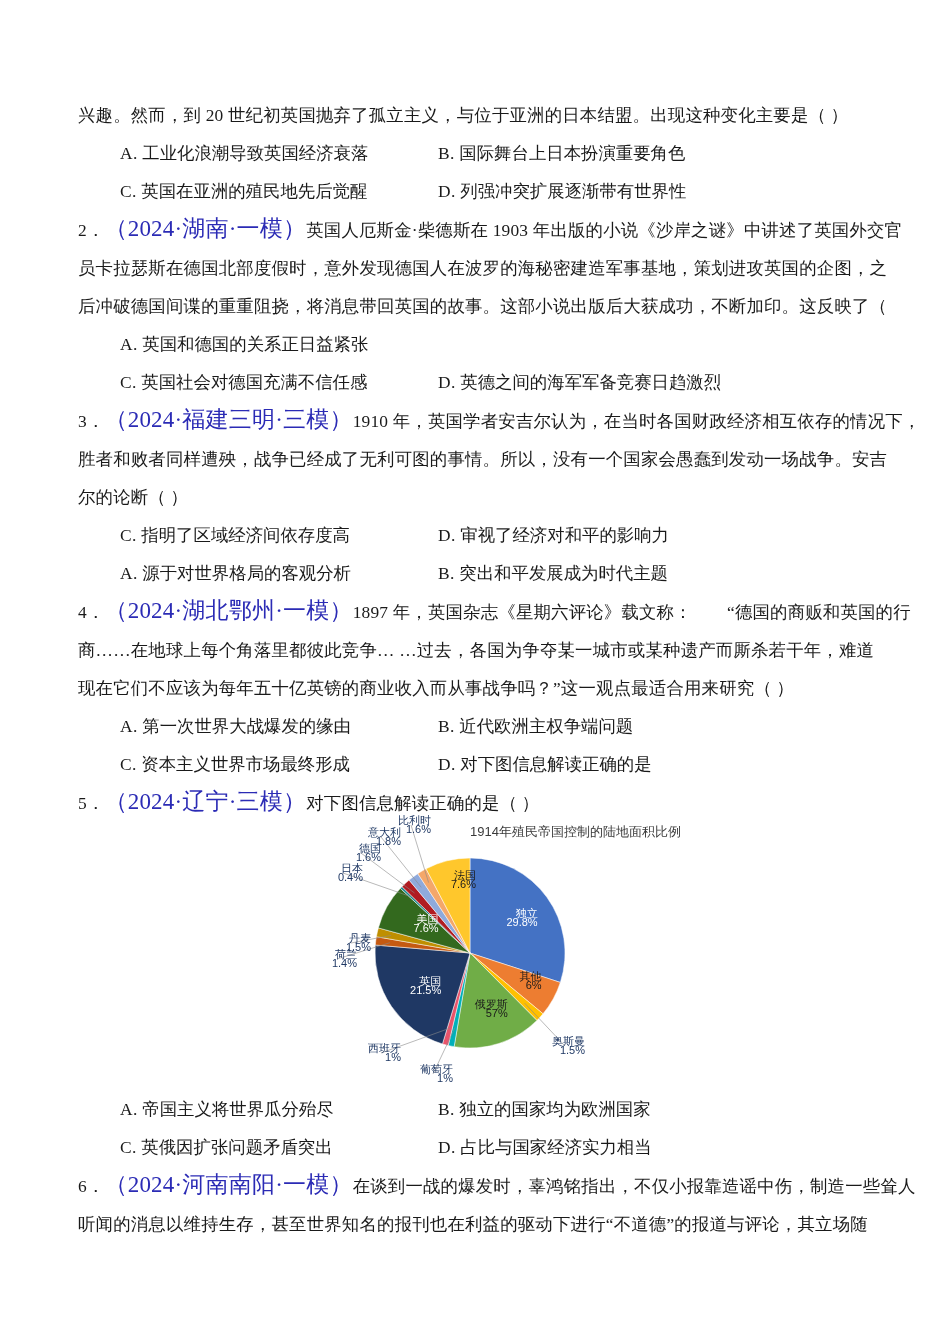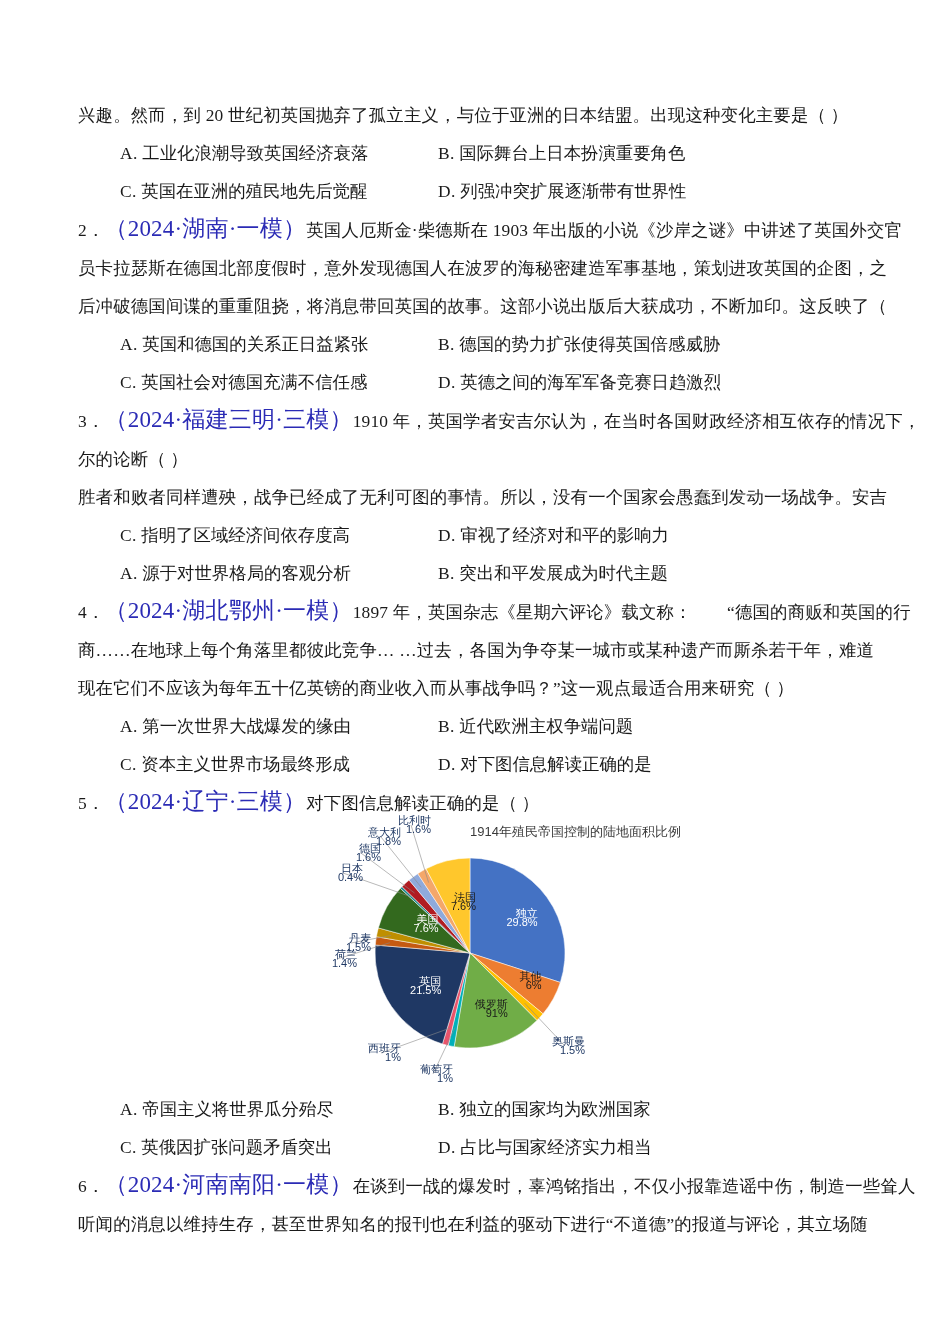--- a/index.html
+++ b/index.html
@@ -138,43 +138,39 @@
       <span class="qnum">2．</span><span class="tag">（2024·湖南·一模）</span><span>英国人厄斯金·柴德斯在 1903 年出版的小说《沙岸之谜》中讲述了英国外交官</span>
     </div>
     <div class="qline">员卡拉瑟斯在德国北部度假时，意外发现德国人在波罗的海秘密建造军事基地，策划进攻英国的企图，之</div>
     <div class="qline">后冲破德国间谍的重重阻挠，将消息带回英国的故事。这部小说出版后大获成功，不断加印。这反映了（</div>
 
     <div class="opts">
       <span class="opt col1">
         <span class="opt-letter">A.</span>
         <span>英国和德国的关系正日益紧张</span>
       </span>
-      <span class="opt col2">
-        <span class="opt-letter">B.</span>
-        <span>德国的势力扩张使得英国倍感威胁</span>
-      </span>
     </div>
     <div class="opts">
       <span class="opt col1">
         <span class="opt-letter">C.</span>
         <span>英国社会对德国充满不信任感</span>
       </span>
       <span class="opt col2">
         <span class="opt-letter">D.</span>
         <span>英德之间的海军军备竞赛日趋激烈</span>
       </span>
     </div>
   </div>
 
   <div>
     <div class="qline">
       <span class="qnum">3．</span><span class="tag">（2024·福建三明·三模）</span><span>1910 年，英国学者安吉尔认为，在当时各国财政经济相互依存的情况下，</span>
     </div>
+    <div class="qline">胜者和败者同样遭殃，战争已经成了无利可图的事情。所以，没有一个国家会愚蠢到发动一场战争。安吉</div>
     <div class="qline">尔的论断（        ）</div>
-    <div class="qline">胜者和败者同样遭殃，战争已经成了无利可图的事情。所以，没有一个国家会愚蠢到发动一场战争。安吉</div>
 
     <div class="opts">
       <span class="opt col1">
         <span class="opt-letter">C.</span>
         <span>指明了区域经济间依存度高</span>
       </span>
       <span class="opt col2">
         <span class="opt-letter">D.</span>
         <span>审视了经济对和平的影响力</span>
       </span>
@@ -266,21 +262,21 @@
             <div class="plabel inside-dark" style="left: 168.559px; top: 150.476px; width: 40px;">
               <b>其他</b>
               <b>6%</b>
             </div>
             <div class="plabel" style="left: 212px; top: 215px; width: 40px;">
               <b>奥斯曼</b>
               <b>1.5%</b>
             </div>
             <div class="plabel inside-dark" style="left: 134.793px; top: 178.148px; width: 40px;">
               <b>俄罗斯</b>
-              <b>91%</b>
+              <b>57%</b>
             </div>
             <div class="plabel" style="left: 80px; top: 243px; width: 40px;">
               <b>葡萄牙</b>
               <b>1%</b>
             </div>
             <div class="plabel" style="left: 28px; top: 222px; width: 40px;">
               <b>西班牙</b>
               <b>1%</b>
             </div>
             <div class="plabel inside-white" style="left: 68.2672px; top: 155.081px; width: 40px;">
@@ -308,21 +304,21 @@
               <b>1.6%</b>
             </div>
             <div class="plabel" style="left: 28px; top: 6px; width: 40px;">
               <b>意大利</b>
               <b>1.8%</b>
             </div>
             <div class="plabel" style="left: 58px; top: -6px; width: 40px;">
               <b>比利时</b>
               <b>1.6%</b>
             </div>
-            <div class="plabel inside-dark" style="left: 102.974px; top: 71px; width: 40px;">
+            <div class="plabel inside-dark" style="left: 102.974px; top: 49px; width: 40px;">
               <b>法国</b>
               <b>7.6%</b>
             </div>
           </div>
       </div>
     </div>
 
     <div class="opts">
       <span class="opt col1">
         <span class="opt-letter">A.</span>

